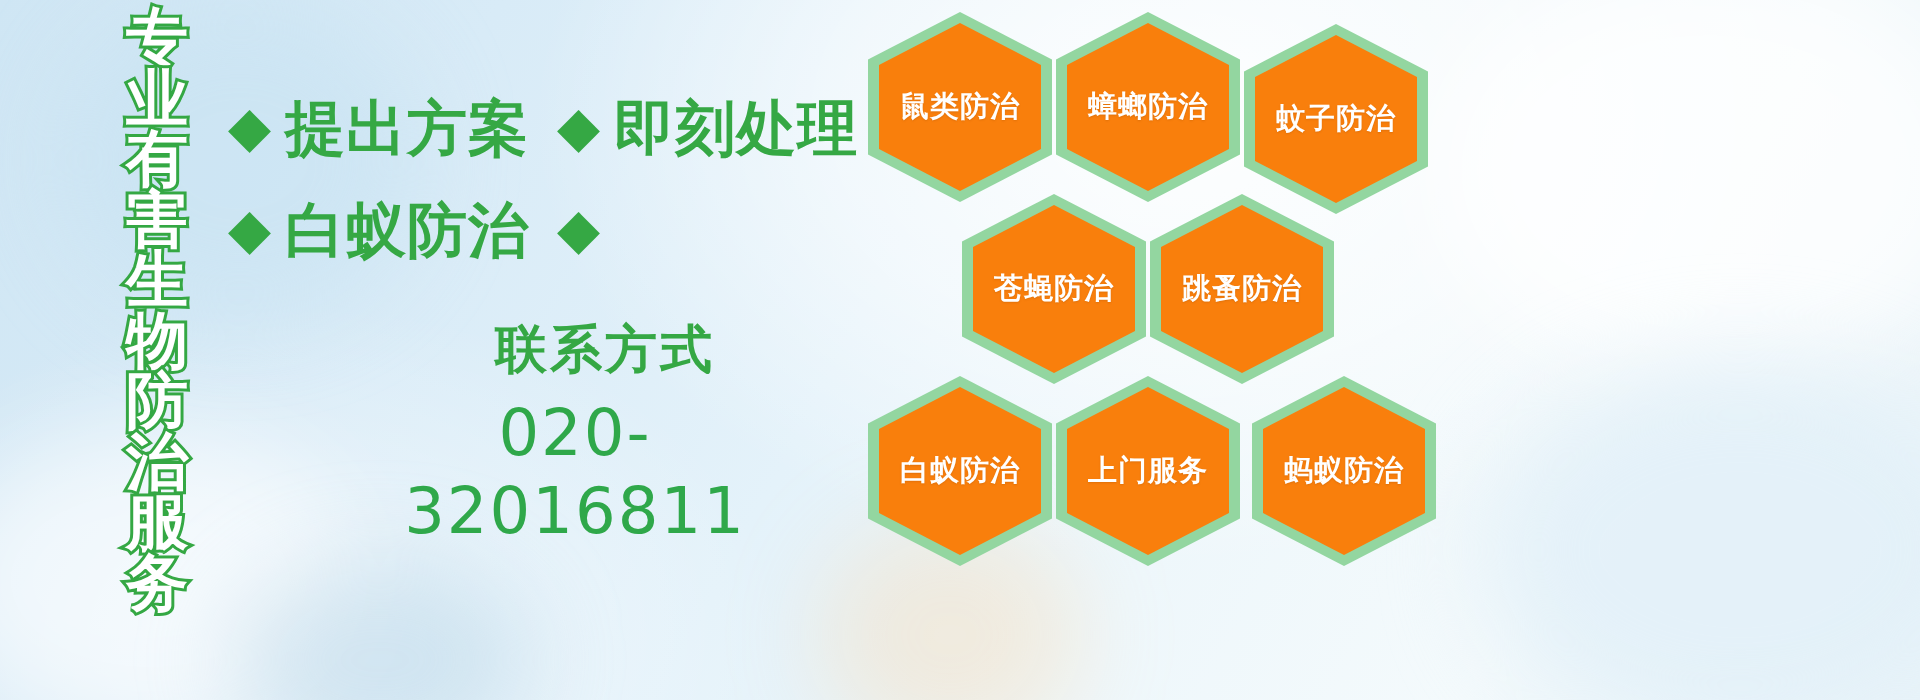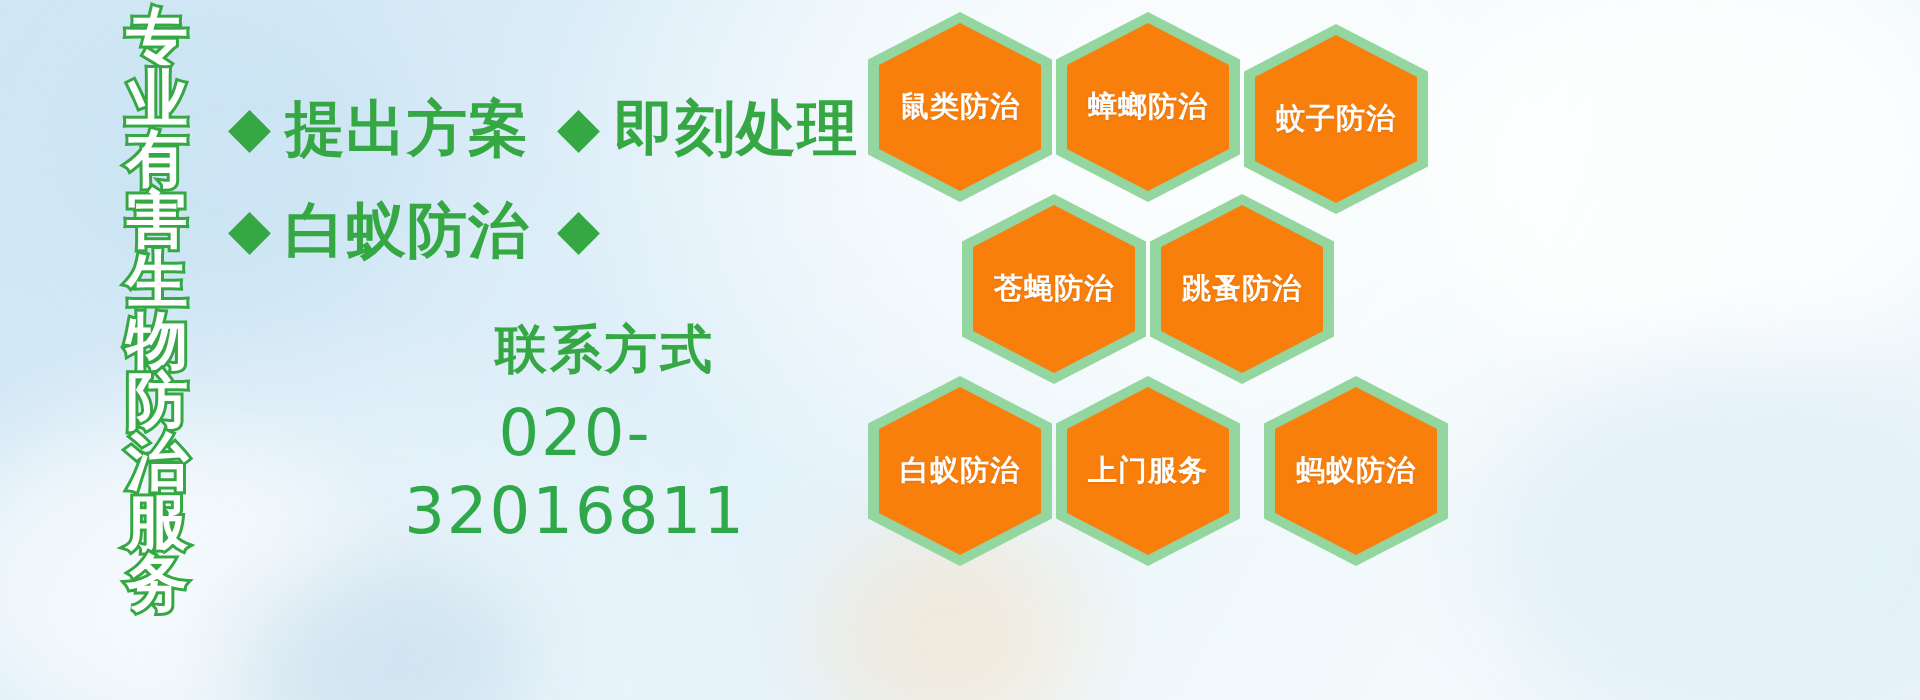--- a/index.html
+++ b/index.html
@@ -89,21 +89,21 @@
   
   .h1{left:4px;  top:8px;}
   .h2{left:192px;top:8px;}
   .h3{left:380px;top:20px;}
   
   .h4{left:98px; top:190px;}
   .h5{left:286px;top:190px;}
   
   .h6{left:4px;  top:372px;}
   .h7{left:192px;top:372px;}
-  .h8{left:400px;top:372px;}
+  .h8{left:388px;top:372px;}
 </style>
 </head>
 <body>
 
 <div id="banner">
 
   <div class="blob b1"></div>
   <div class="blob b2"></div>
   <div class="blob b3"></div>
   <div class="blob b4"></div>

